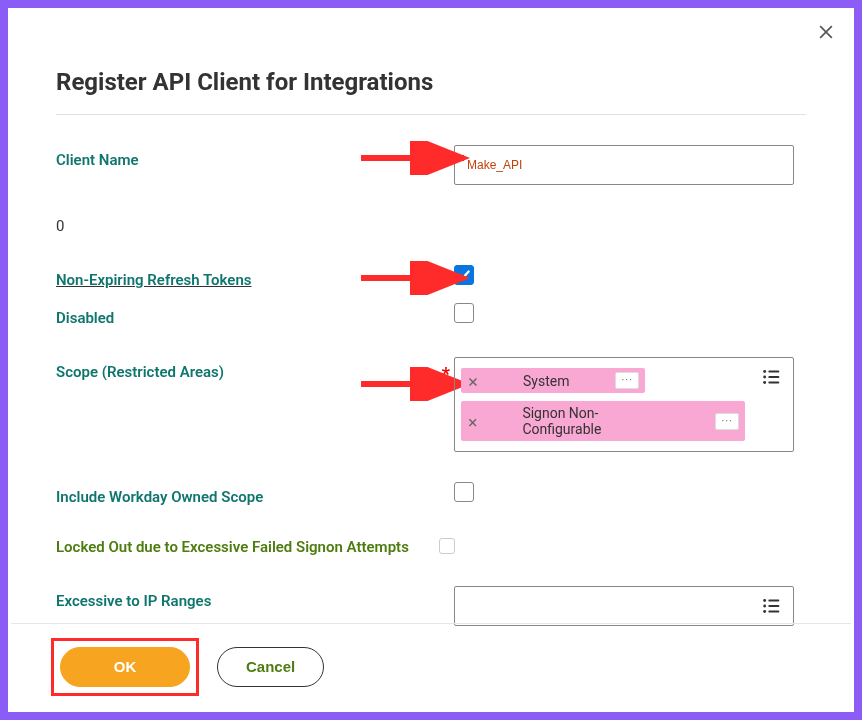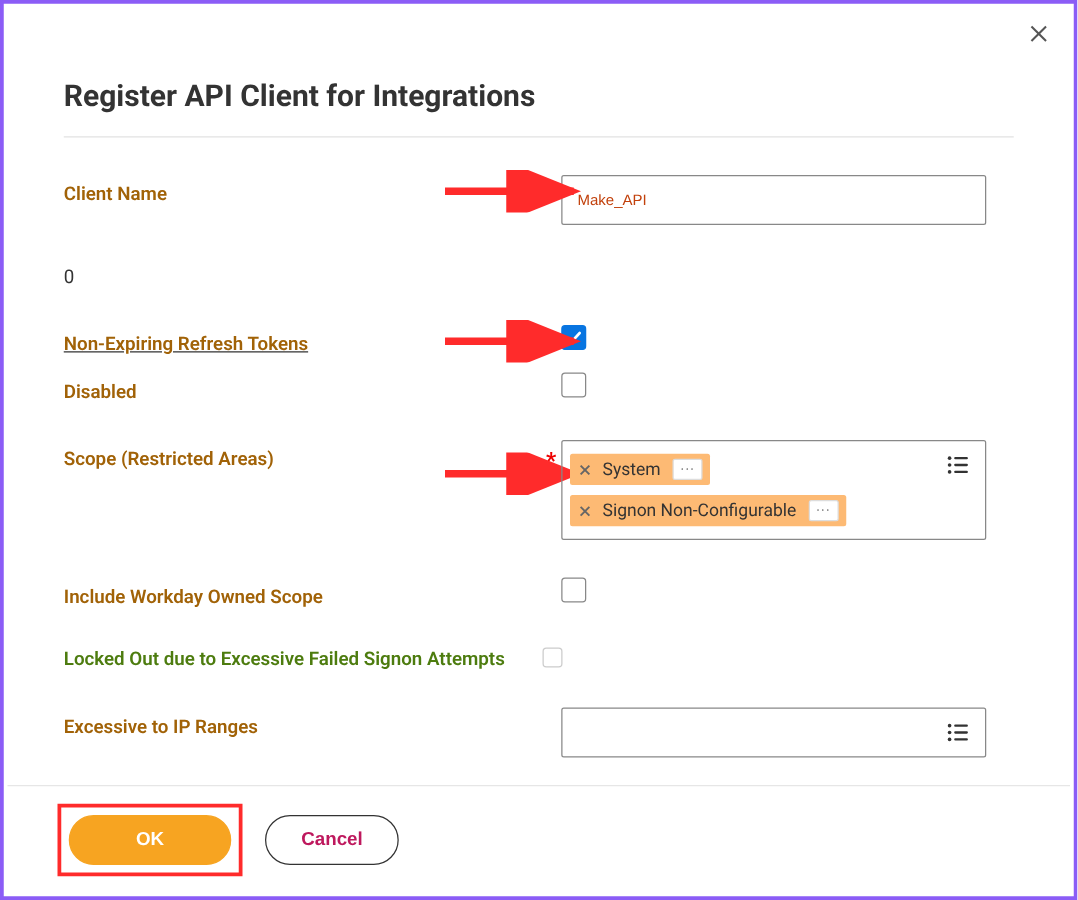--- a/index.html
+++ b/index.html
@@ -4,21 +4,21 @@
 <style>
   * { box-sizing: border-box; }
   html, body {
     margin: 0; padding: 0;
     width: 862px; height: 720px;
     font-family: -apple-system, BlinkMacSystemFont, "Segoe UI", Roboto, Arial, sans-serif;
     background: #fff;
     color: #333;
   }
   .outer {
-    border: 3px solid #8b5cf6;
+    border: 8px solid #8b5cf6;
     width: 862px; height: 720px;
     position: relative;
     background: #fff;
   }
   .close-x {
     position: absolute;
     top: 14px; right: 18px;
     width: 20px; height: 20px;
     cursor: pointer;
     color: #555;
@@ -47,21 +47,21 @@
   .label-col {
     width: 398px;
     display: flex;
     align-items: center;
     position: relative;
     padding-top: 6px;
   }
   .label-text {
     font-size: 15px;
     font-weight: 600;
-    color: #a16207;
+    color: #0f766e;
   }
   .label-full {
     font-size: 15px;
     font-weight: 600;
     color: #4d7c0f;
     padding-top: 2px;
   }
   .req {
     color: #e00;
     font-size: 18px;
@@ -126,26 +126,27 @@
     position: absolute;
     right: 10px; top: 8px;
     width: 22px; height: 22px;
     color: #333;
     cursor: pointer;
   }
   .pickbox .list-trigger { top: 50%; transform: translateY(-50%); }
   .tag {
     display: inline-flex;
     align-items: center;
-    background: #fdba74;
+    background: #f9a8d4;
     border-radius: 2px;
     padding: 4px 6px;
     margin: 4px 4px 4px 0;
     font-size: 14px;
     color: #333;
+    gap: 36px;
   }
   .tag .tag-x {
     width: 12px; height: 12px;
     margin-right: 8px;
     color: #666;
     cursor: pointer;
   }
   .tag .tag-dots {
     margin-left: 10px;
     padding: 2px 5px;
@@ -192,21 +193,21 @@
     border-radius: 20px;
     font-size: 15px;
     font-weight: 600;
     padding: 0 28px;
     cursor: pointer;
     display: inline-flex;
     align-items: center;
     justify-content: center;
     border: 1.5px solid #333;
     background: #fff;
-    color: #be185d;
+    color: #4d7c0f;
   }
   .btn.primary {
     background: #f7a421;
     border-color: #f7a421;
     color: #fff;
     min-width: 130px;
   }
   .list-icon svg { width: 100%; height: 100%; }
   .tag-break { display: block; height: 0; }
 </style>

